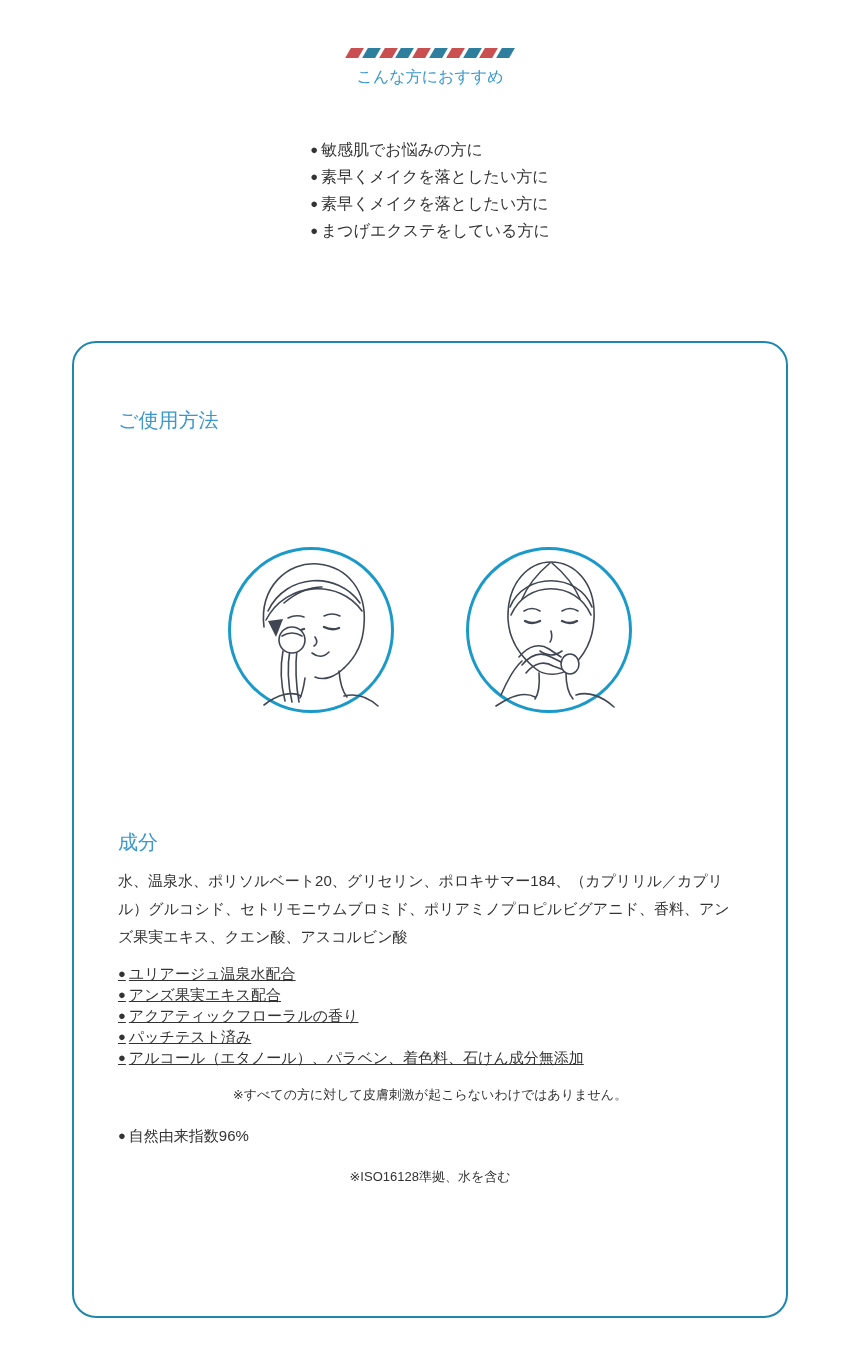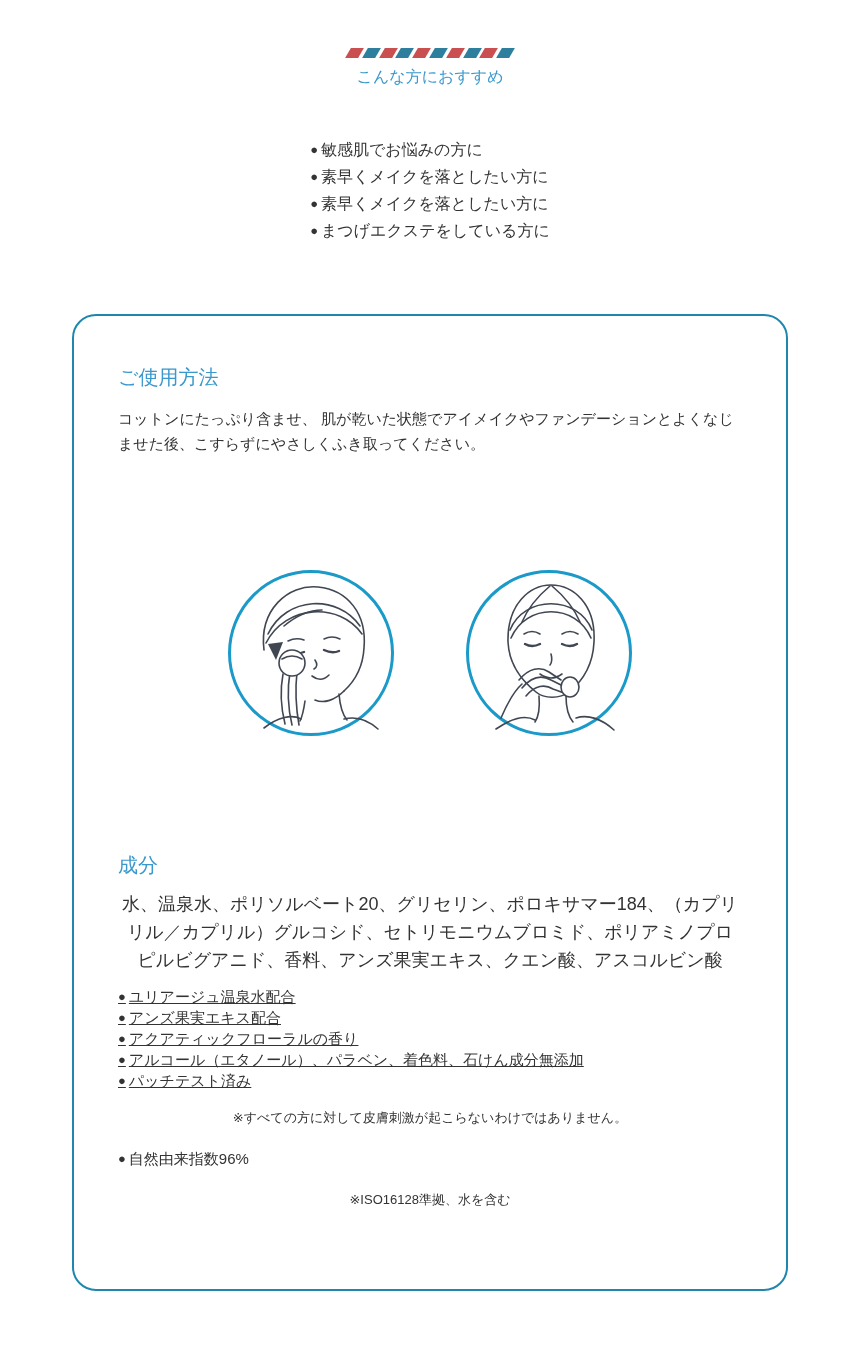--- a/index.html
+++ b/index.html
@@ -43,41 +43,41 @@
     padding:0;list-style:none;
   }
   .reco-list li{
     font-size:16px;line-height:27px;
     white-space:nowrap;
   }
   .bullet{font-size:13px;margin-right:3px;vertical-align:1px;}
   
   .info-box{
     width:716px;height:977px;
-    margin:70px auto 0;
+    margin:97px auto 0;
     border:2px solid var(--box-border);
     border-radius:24px;
-    padding:48px 44px 0 44px;
+    padding:64px 44px 0 44px;
   }
   h2.section-heading{
     margin:0 0 16px;
     font-size:20px;line-height:26px;
     font-weight:normal;
     color:var(--accent-blue);
   }
   .body-text{margin:0;font-size:15px;line-height:25px;}
   
   .illustrations{
     margin-top:112px;
     display:flex;justify-content:center;gap:68px;
   }
   .illustrations svg{display:block;}
   
   .ingredients-heading{margin-top:114px !important;margin-bottom:12px !important;font-family:Liberation Serif, serif;}
-  .ingredients-text{margin:0;font-size:18px;line-height:28px;text-align:center;}
+  .ingredients-text{margin:0;font-size:15px;line-height:28px;}
   .feature-list{
     margin:12px 0 0;padding:0;list-style:none;
   }
   .feature-list li{font-size:15px;line-height:21px;white-space:nowrap;text-decoration:underline;}
   .note{margin:18px 0 0;font-size:13px;line-height:18px;text-align:center;}
   .nature-line{margin:21px 0 0;font-size:15px;line-height:21px;}
   .iso-note{margin:22px 0 0;}
   
   .art{stroke:var(--line-art);fill:none;stroke-width:1.6;stroke-linecap:round;stroke-linejoin:round;}
   .art-bold{stroke:var(--line-art);fill:none;stroke-width:2.4;stroke-linecap:round;}
@@ -108,21 +108,20 @@
   <ul class="reco-list">
     <li><span class="bullet">●</span><span>敏感肌でお悩みの方に</span></li>
     <li><span class="bullet">●</span><span>素早くメイクを落としたい方に</span></li>
     <li><span class="bullet">●</span><span>素早くメイクを落としたい方に</span></li>
     <li><span class="bullet">●</span><span>まつげエクステをしている方に</span></li>
   </ul>
 
   <section class="info-box">
 
     <h2 class="section-heading">ご使用方法</h2>
-    <p class="body-text">コットンにたっぷり含ませ、 肌が乾いた状態でアイメイクやファンデーションとよくなじませた後、こすらずにやさしくふき取ってください。</p>
 
     <div class="illustrations">
 
       <svg width="170" height="170" viewBox="0 0 170 170">
         <circle class="circle-frame" cx="85" cy="85" r="81.5"></circle>
         <g class="art">
           <path d="M 38 82 C 33 42 62 16 92 19 C 122 22 141 46 138 80 C 137 98 130 112 118 123"></path>
           <path d="M 42 66 C 60 28 112 26 134 58"></path>
           <path d="M 40 75 C 60 36 114 34 136 66"></path>
           <path d="M 58 58 C 70 48 84 42 96 42"></path>
@@ -177,22 +176,22 @@
       </svg>
     </div>
 
     <h2 class="section-heading ingredients-heading">成分</h2>
     <p class="ingredients-text">水、温泉水、ポリソルベート20、グリセリン、ポロキサマー184、（カプリリル／カプリル）グルコシド、セトリモニウムブロミド、ポリアミノプロピルビグアニド、香料、アンズ果実エキス、クエン酸、アスコルビン酸</p>
 
     <ul class="feature-list">
       <li><span class="bullet">●</span><span>ユリアージュ温泉水配合</span></li>
       <li><span class="bullet">●</span><span>アンズ果実エキス配合</span></li>
       <li><span class="bullet">●</span><span>アクアティックフローラルの香り</span></li>
+      <li><span class="bullet">●</span><span>パッチテスト済み</span></li>
       <li><span class="bullet">●</span><span>アルコール（エタノール）、パラベン、着色料、石けん成分無添加</span></li>
-      <li><span class="bullet">●</span><span>パッチテスト済み</span></li>
     </ul>
 
     <p class="note">※すべての方に対して皮膚刺激が起こらないわけではありません。</p>
 
     <p class="nature-line"><span class="bullet">●</span><span>自然由来指数96%</span></p>
 
     <p class="note iso-note">※ISO16128準拠、水を含む</p>
 
   </section>
 </div>

